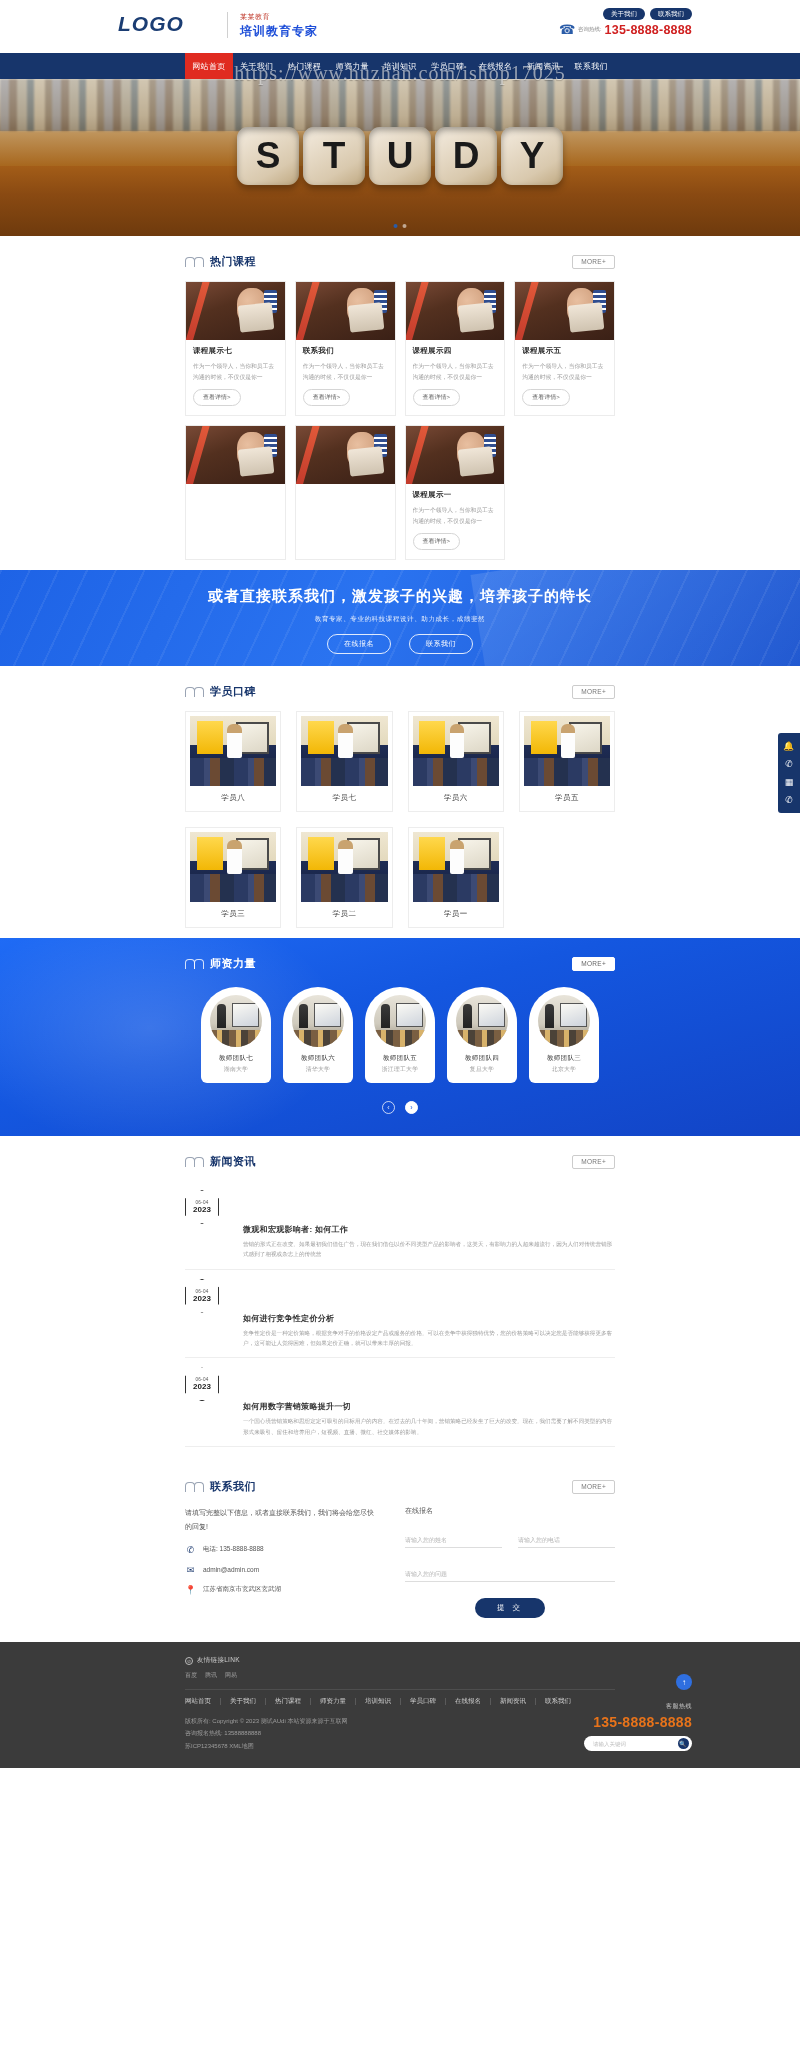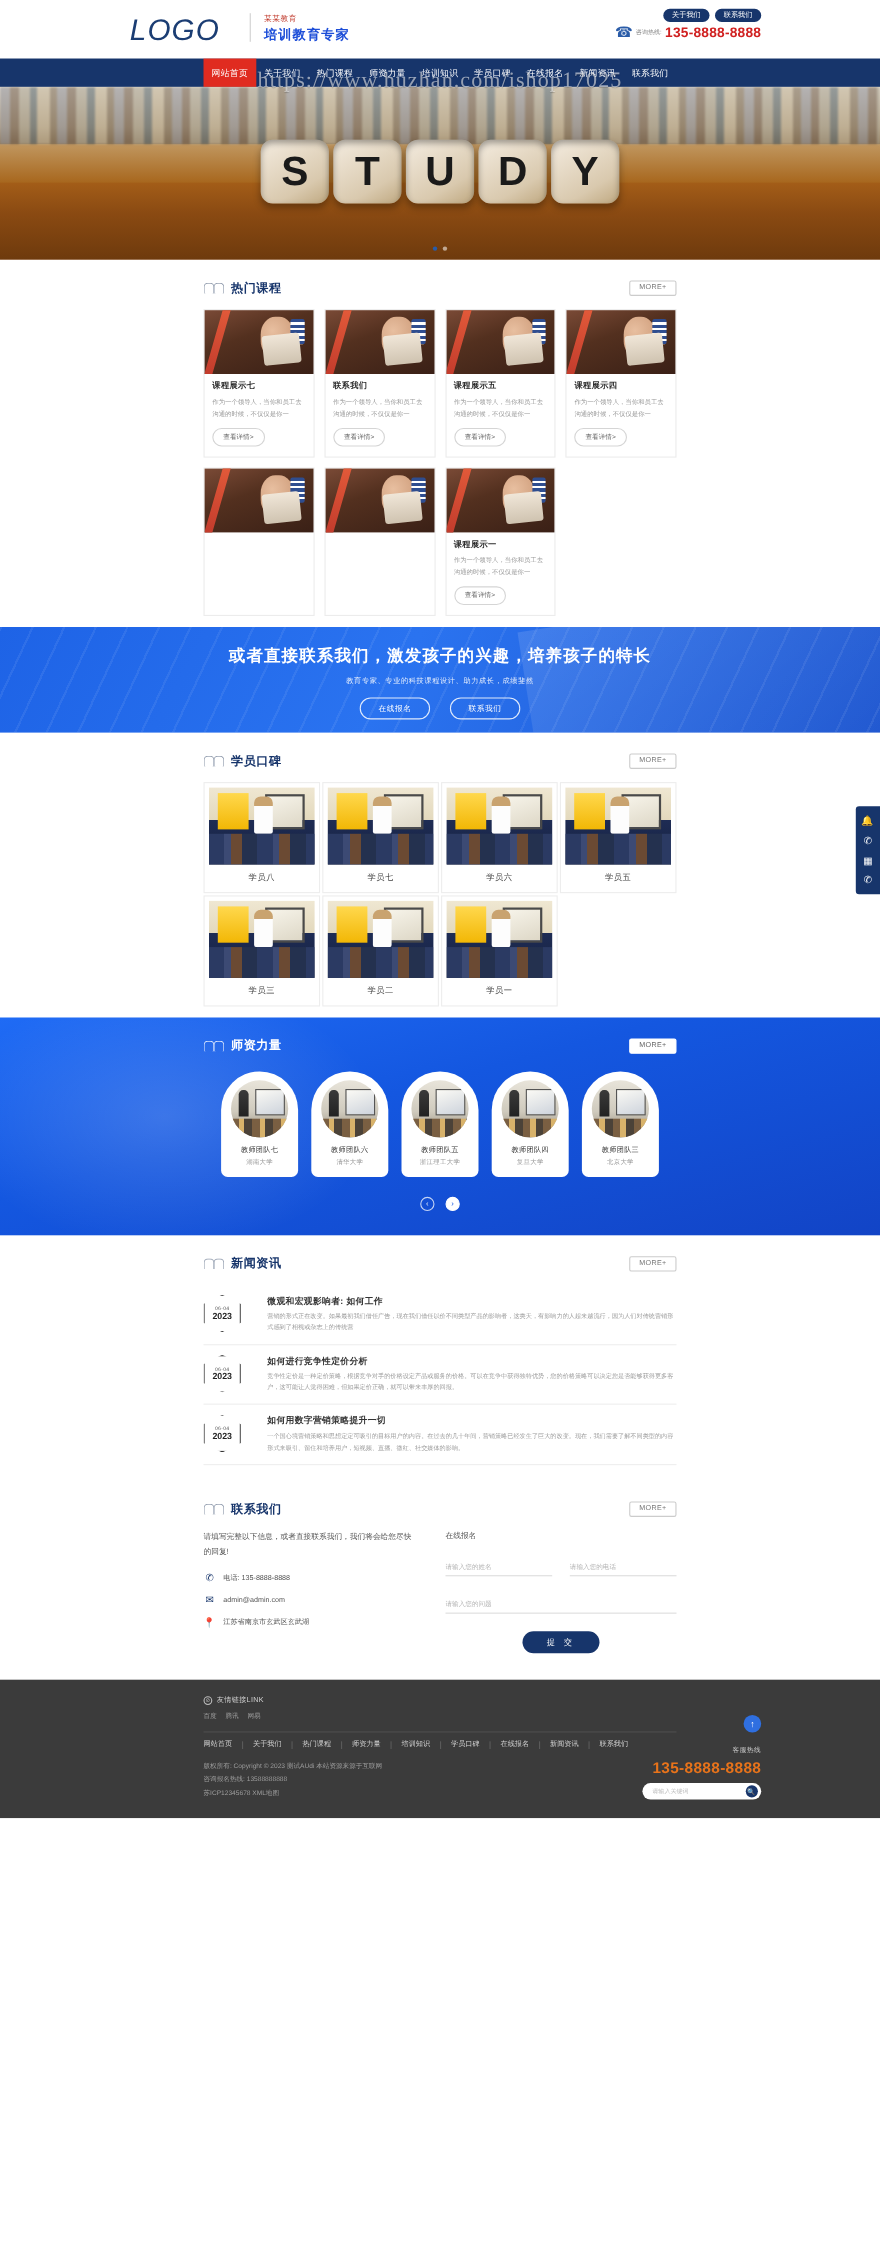--- a/index.html
+++ b/index.html
@@ -10,21 +10,21 @@
     color:#333;
     -webkit-font-smoothing:antialiased;
   }
   .page { width:800px; position:relative; overflow:hidden; }
   .wrap { width:430px; margin:0 auto; position:relative; }
 
   
   .topbar { height:53px; background:#fff; position:relative; }
   .topbar-inner { width:800px; height:53px; position:relative; }
   .logo { position:absolute; left:118px; top:12px;
-          font-size:27px; font-weight:normal; font-style:italic;
+          font-size:21px; font-weight:bold; font-style:italic;
           color:#1b3d73; letter-spacing:1px; font-family:"Liberation Sans",sans-serif; }
   .logo-divider { position:absolute; left:227px; top:12px; width:1px; height:26px; background:#d0d0d0; }
   .slogan-sm { position:absolute; left:240px; top:12px; font-size:7px; color:#c0392b; letter-spacing:.5px;}
   .slogan-lg { position:absolute; left:240px; top:23px; font-size:12px; color:#1d4ed8; font-weight:bold; letter-spacing:1px;}
   .hdr-right { position:absolute; right:108px; top:8px; text-align:right; }
   .pill-row { display:flex; gap:5px; justify-content:flex-end; margin-bottom:3px; }
   .pill { background:#17356b; color:#fff; font-size:6.5px; border-radius:9px; padding:2.5px 8px; line-height:1; cursor:pointer;}
   .tel-row { display:flex; align-items:center; gap:3px; justify-content:flex-end;}
   .tel-icon { width:16px; height:14px; color:#2a5ca8; font-size:13px; line-height:1; }
   .tel-label { font-size:5.5px; color:#888; }
@@ -110,21 +110,21 @@
   .cta:after{content:"";position:absolute;right:-40px;bottom:-30px;width:360px;height:150px;
      background:linear-gradient(150deg,rgba(255,255,255,.12),rgba(255,255,255,0));transform:rotate(-9deg);}
   .cta-inner { position:relative; z-index:2; width:430px; margin:0 auto; text-align:center; padding-top:17px;}
   .cta h3 { color:#fff; font-size:15px; font-weight:bold; letter-spacing:1px; margin-bottom:9px;}
   .cta p { color:rgba(255,255,255,.88); font-size:6.5px; letter-spacing:.6px; margin-bottom:10px;}
   .cta-btns { display:flex; gap:18px; justify-content:center; }
   .cta-btn { border:1px solid rgba(255,255,255,.85); color:#fff; font-size:7px;
              border-radius:11px; padding:4px 16px; cursor:pointer; letter-spacing:.5px;}
 
   
-  .stu-grid { display:grid; grid-template-columns:repeat(4,1fr); gap:2px; }
+  .stu-grid { display:grid; grid-template-columns:repeat(4,1fr); gap:15px; }
   .stu-card { border:1px solid #ededed; background:#fff; padding:4px 4px 0;}
   .stu-img { height:70px; position:relative; overflow:hidden;
              background:linear-gradient(180deg,#efe7d2 0%,#e3d9bd 42%,#1e2c54 42%,#16203e 100%);}
   .stu-img .board{position:absolute;right:9%;top:8%;width:38%;height:46%;
      background:linear-gradient(160deg,#f7f4ea,#ddd7c6);border:2px solid #4a4a4a;}
   .stu-img .poster{position:absolute;left:8%;top:7%;width:30%;height:48%;
      background:linear-gradient(180deg,#ffd84d,#f2b705);}
   .stu-img .teacher{position:absolute;left:43%;top:12%;width:17%;height:48%;
      background:linear-gradient(180deg,#c9a36f 0 26%,#fdfdfd 26% 100%);border-radius:6px 6px 2px 2px;}
   .stu-img .kids{position:absolute;left:0;bottom:0;width:100%;height:40%;
@@ -158,21 +158,21 @@
   .tn.on { background:#fff; color:#1457e0; border-color:#fff;}
 
   
   .news-item { display:flex; gap:12px; padding:9px 0; border-bottom:1px solid #eee; }
   .news-date { width:46px; flex:none; position:relative; height:34px; }
   .hexa { width:34px; height:34px; display:flex; flex-direction:column; align-items:center; justify-content:center;
           clip-path:polygon(50% 0%,100% 25%,100% 75%,50% 100%,0% 75%,0% 25%);
           border:1px solid #333; }
   .hexa span.d { font-size:4.6px; color:#555; letter-spacing:.3px;}
   .hexa span.y { font-size:8px; font-weight:bold; color:#222; }
-  .news-body { flex:1; }
+  .news-body { flex:1;margin-top:34px; }
   .news-title { font-size:8px; color:#333; font-weight:bold; margin-bottom:4px; letter-spacing:.3px;}
   .news-desc { font-size:5.6px; color:#9b9b9b; line-height:1.85;}
 
   
   .contact-row { display:flex; gap:30px; }
   .contact-left { width:190px; }
   .contact-left p.lead { font-size:7px; color:#555; line-height:2; margin-bottom:10px;}
   .cinfo { display:flex; align-items:center; gap:7px; margin-bottom:9px; }
   .cic { width:11px; height:11px; color:#17356b; font-size:9px; display:flex; align-items:center; justify-content:center;}
   .cinfo span.txt { font-size:6.5px; color:#555; }
@@ -300,28 +300,28 @@
             <span class="hand"></span>
             <span class="cuff"></span>
           </div>
           <div class="course-body"><div class="course-title">联系我们</div><div class="course-desc">作为一个领导人，当你和员工去沟通的时候，不仅仅是你一</div><span class="btn-detail">查看详情&gt;</span></div>
         </div>
         <div class="course-card">
           <div class="course-img">
             <span class="hand"></span>
             <span class="cuff"></span>
           </div>
-          <div class="course-body"><div class="course-title">课程展示五</div><div class="course-desc">作为一个领导人，当你和员工去沟通的时候，不仅仅是你一</div><span class="btn-detail">查看详情&gt;</span></div>
+          <div class="course-body"><div class="course-title">课程展示四</div><div class="course-desc">作为一个领导人，当你和员工去沟通的时候，不仅仅是你一</div><span class="btn-detail">查看详情&gt;</span></div>
         </div>
         <div class="course-card">
           <div class="course-img">
             <span class="hand"></span>
             <span class="cuff"></span>
           </div>
-          <div class="course-body"><div class="course-title">课程展示四</div><div class="course-desc">作为一个领导人，当你和员工去沟通的时候，不仅仅是你一</div><span class="btn-detail">查看详情&gt;</span></div>
+          <div class="course-body"><div class="course-title">课程展示五</div><div class="course-desc">作为一个领导人，当你和员工去沟通的时候，不仅仅是你一</div><span class="btn-detail">查看详情&gt;</span></div>
         </div>
         <div class="course-card">
           <div class="course-img">
             <span class="hand"></span>
             <span class="cuff"></span>
           </div>
         </div>
         <div class="course-card">
           <div class="course-img">
             <span class="hand"></span>

